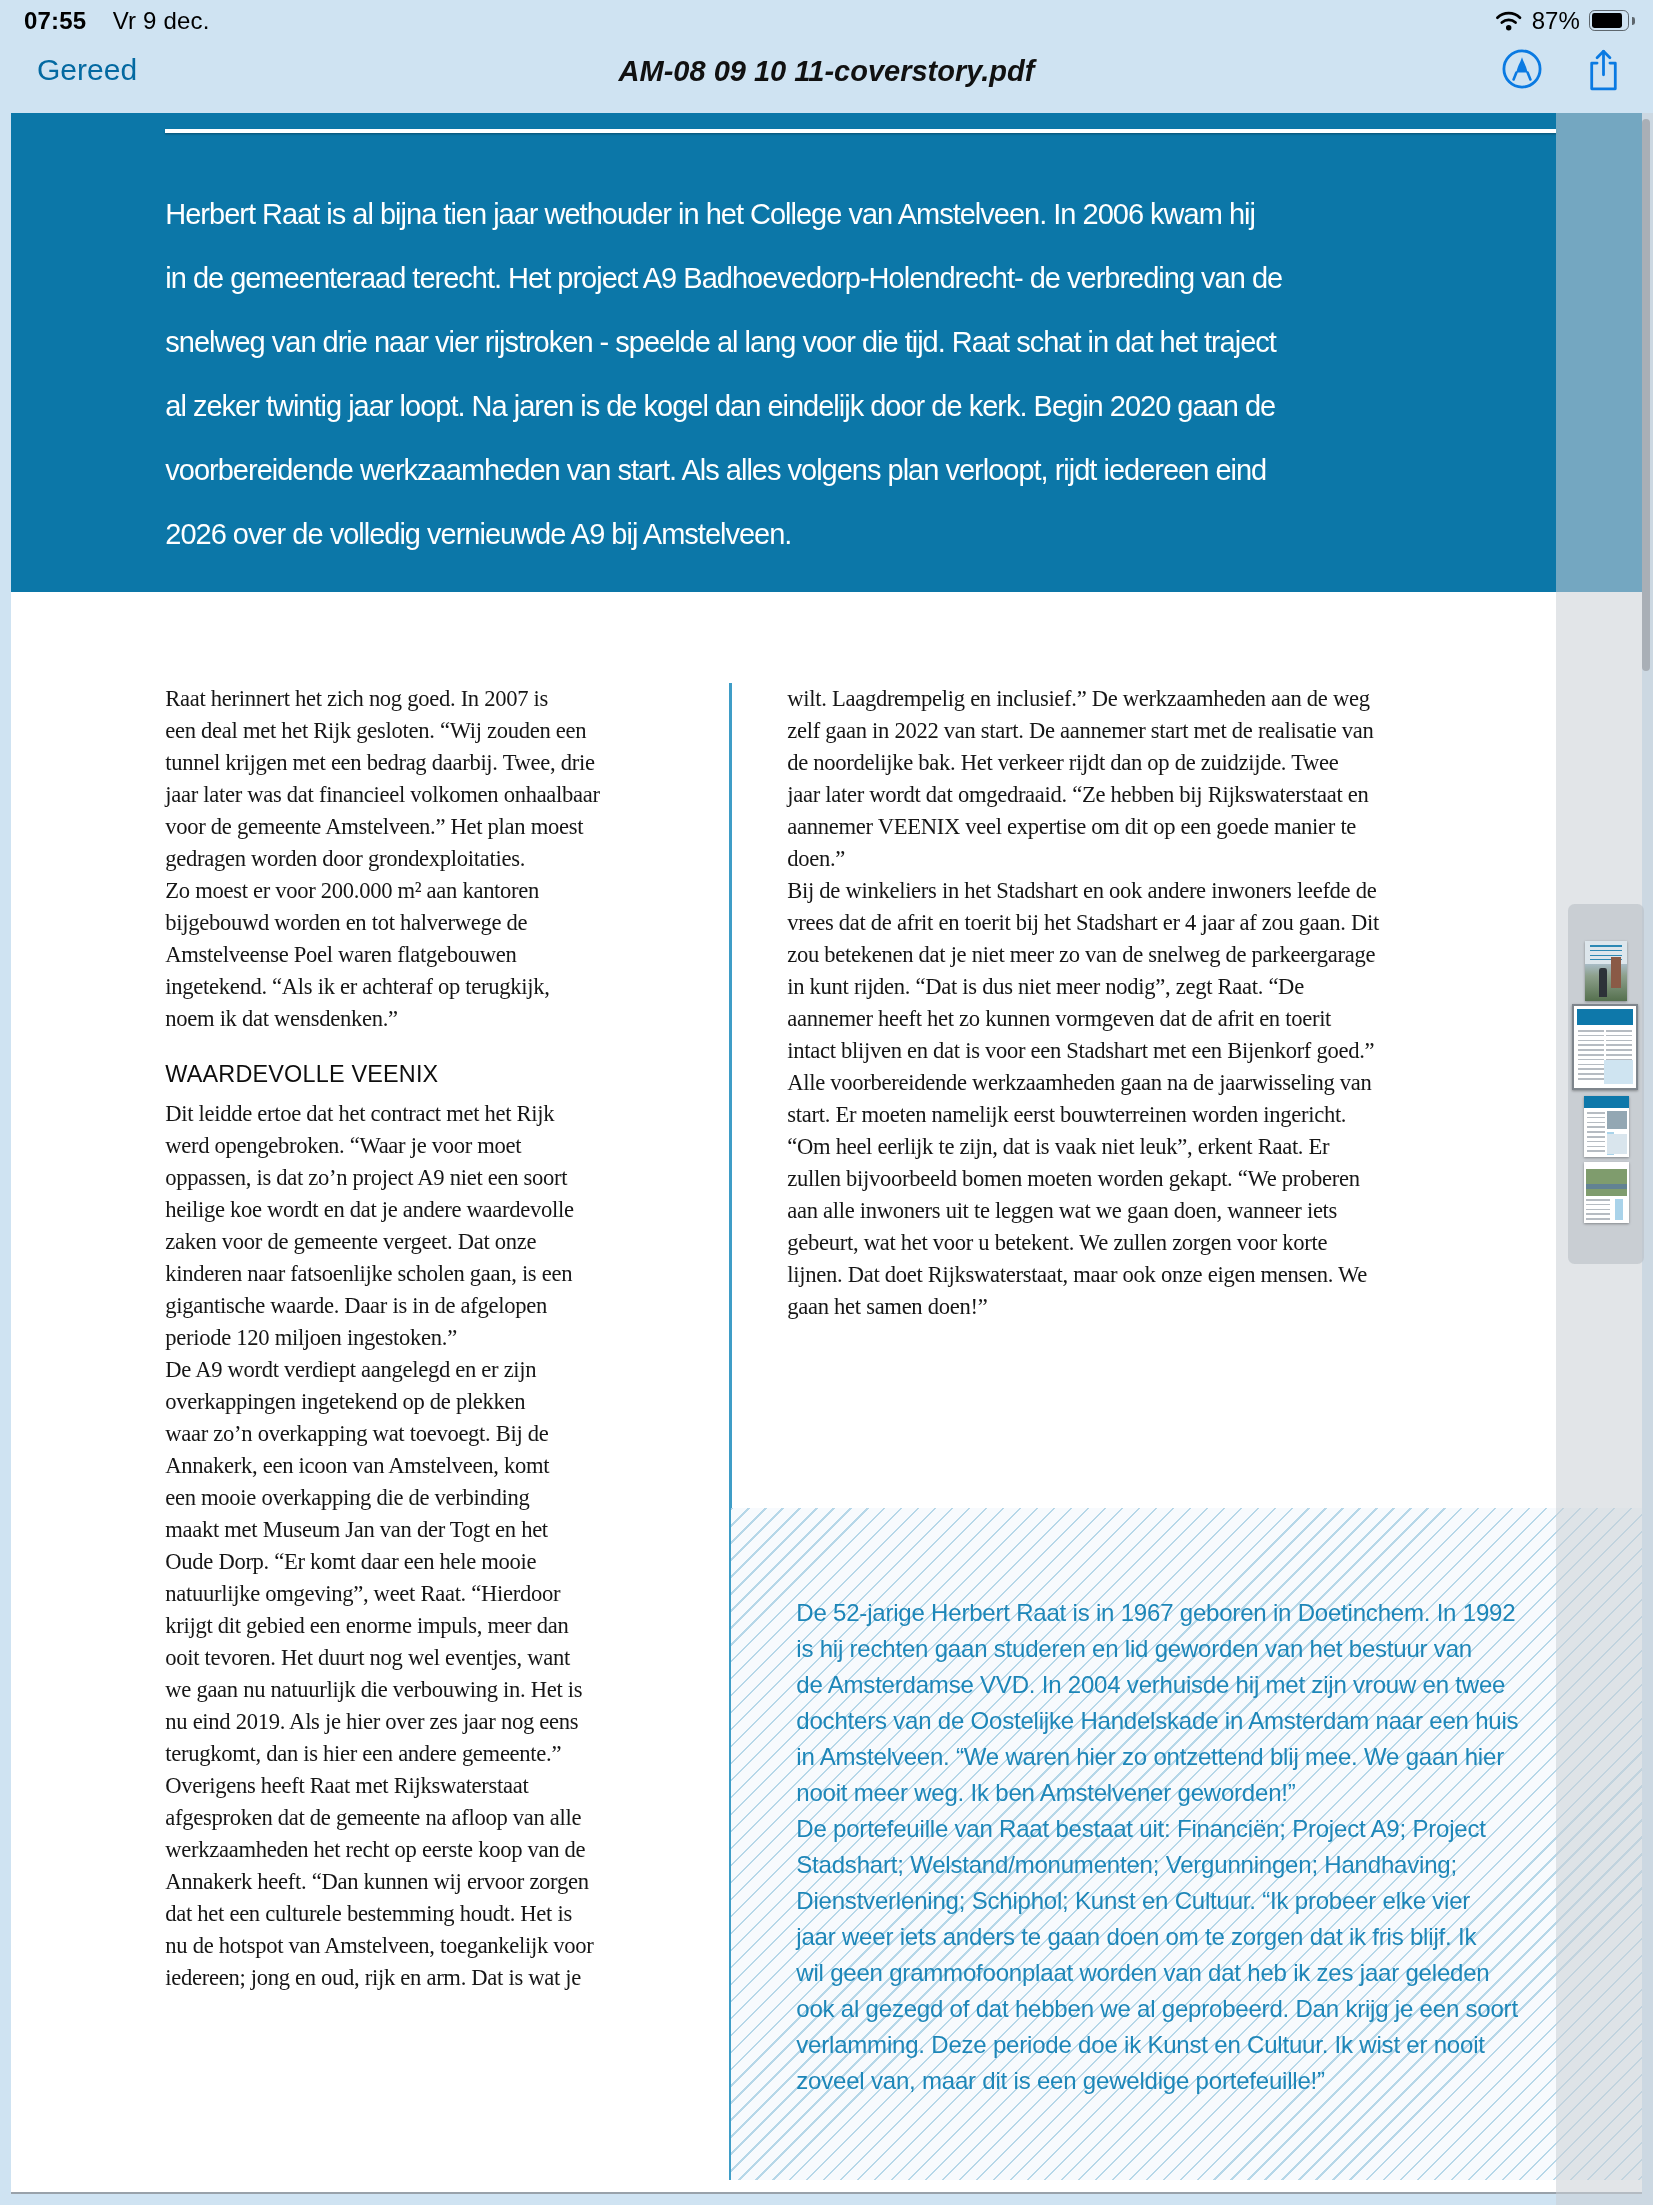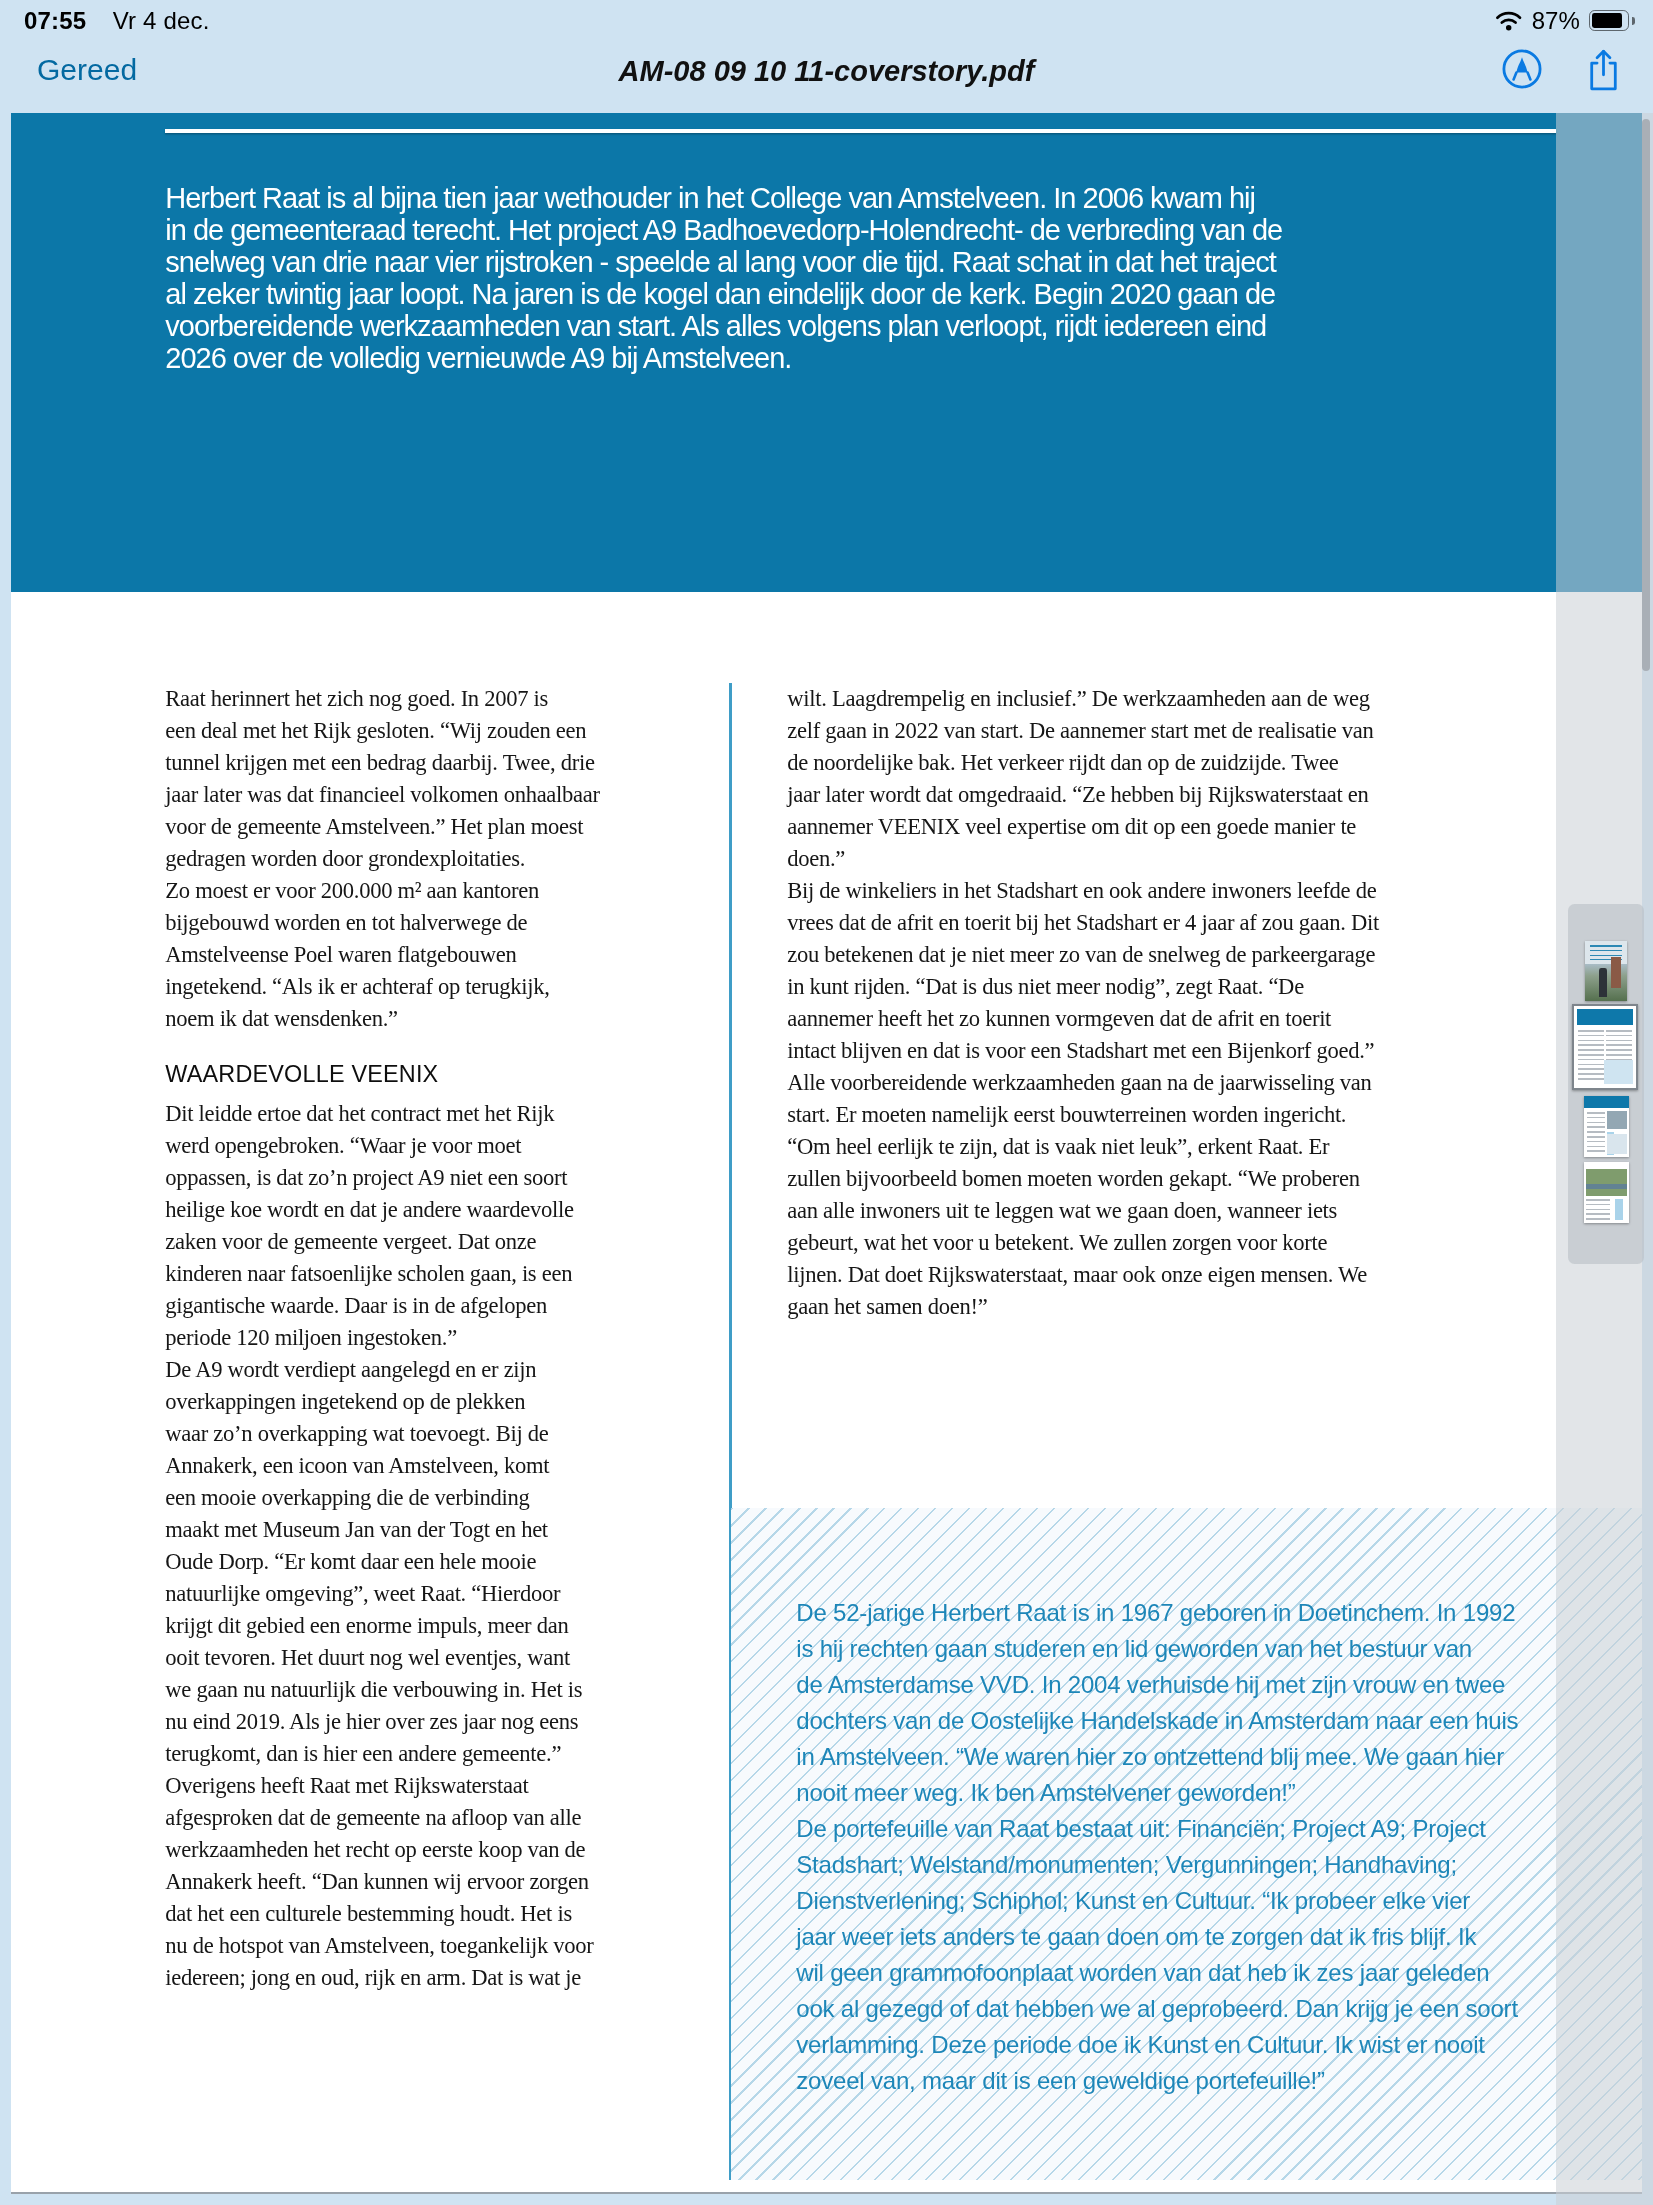--- a/index.html
+++ b/index.html
@@ -21,21 +21,21 @@
   .done{position:absolute;left:37px;top:13px;font-size:30px;color:#0369a1;cursor:pointer;}
   .doc-title{position:absolute;left:0;right:0;top:14.5px;text-align:center;font-size:29px;font-weight:700;color:#111;font-style:italic;}
   .tools{position:absolute;right:27.4px;top:6.5px;display:flex;gap:36px;}
   .tool-btn{width:45px;height:45px;display:flex;align-items:center;justify-content:center;cursor:pointer;}
 
   
   .page{position:absolute;left:11.3px;top:113px;width:1631px;height:2081px;background:#ffffff;}
   .hero{position:absolute;left:0;top:0;width:100%;height:479px;background:#0c77a8;}
   .hero-rule{position:absolute;left:154px;top:16px;width:1391px;height:4px;background:#ffffff;box-shadow:0 1.6px 1.6px rgba(0,0,0,.25);}
   .intro{position:absolute;left:154px;top:69px;width:1377px;margin:0;color:#ffffff;
-         font-size:29px;line-height:32px;letter-spacing:-1px;font-weight:400;white-space:pre-line;}
+         font-size:29px;line-height:64px;letter-spacing:-1px;font-weight:400;white-space:pre-line;}
 
   .pre{white-space:pre;}
   .bodytext{font-family:"Liberation Serif",serif;font-size:22.6px;line-height:32px;letter-spacing:-0.3px;color:#161616;margin:0;}
   .subhead{font-family:"Liberation Sans",sans-serif;font-size:23.4px;font-weight:400;color:#0e0e0e;letter-spacing:0.2px;margin:26px 0 9.7px 0;}
   .col-left{position:absolute;left:154px;top:570px;width:565px;}
   .col-right{position:absolute;left:776px;top:570px;width:795px;}
   .col-divider{position:absolute;left:718px;top:570px;width:2.4px;height:1497px;background:#3f9dc7;}
 
   
   .infobox{position:absolute;left:720px;top:1395px;width:911px;height:672px;box-sizing:border-box;
@@ -81,21 +81,21 @@
   svg{display:block;}
 </style>
 </head>
 <body>
 
 <div class="screen">
 
   <div class="statusbar">
     <div class="sb-left">
       <span>07:55</span>
-      <span class="date">Vr 4 dec.</span>
+      <span class="date">Vr 9 dec.</span>
     </div>
     <div class="sb-right">
       <span>
         <svg width="27.4" height="21" viewBox="0 0 34 26">
           <path d="M3 9.5 a20 20 0 0 1 28 0" fill="none" stroke="#000" stroke-width="3.4" stroke-linecap="round"></path>
           <path d="M8.5 15.5 a13 13 0 0 1 17 0" fill="none" stroke="#000" stroke-width="3.4" stroke-linecap="round"></path>
           <circle cx="17" cy="22" r="3.4" fill="#000"></circle>
         </svg>
       </span>
       <span>87%</span>

